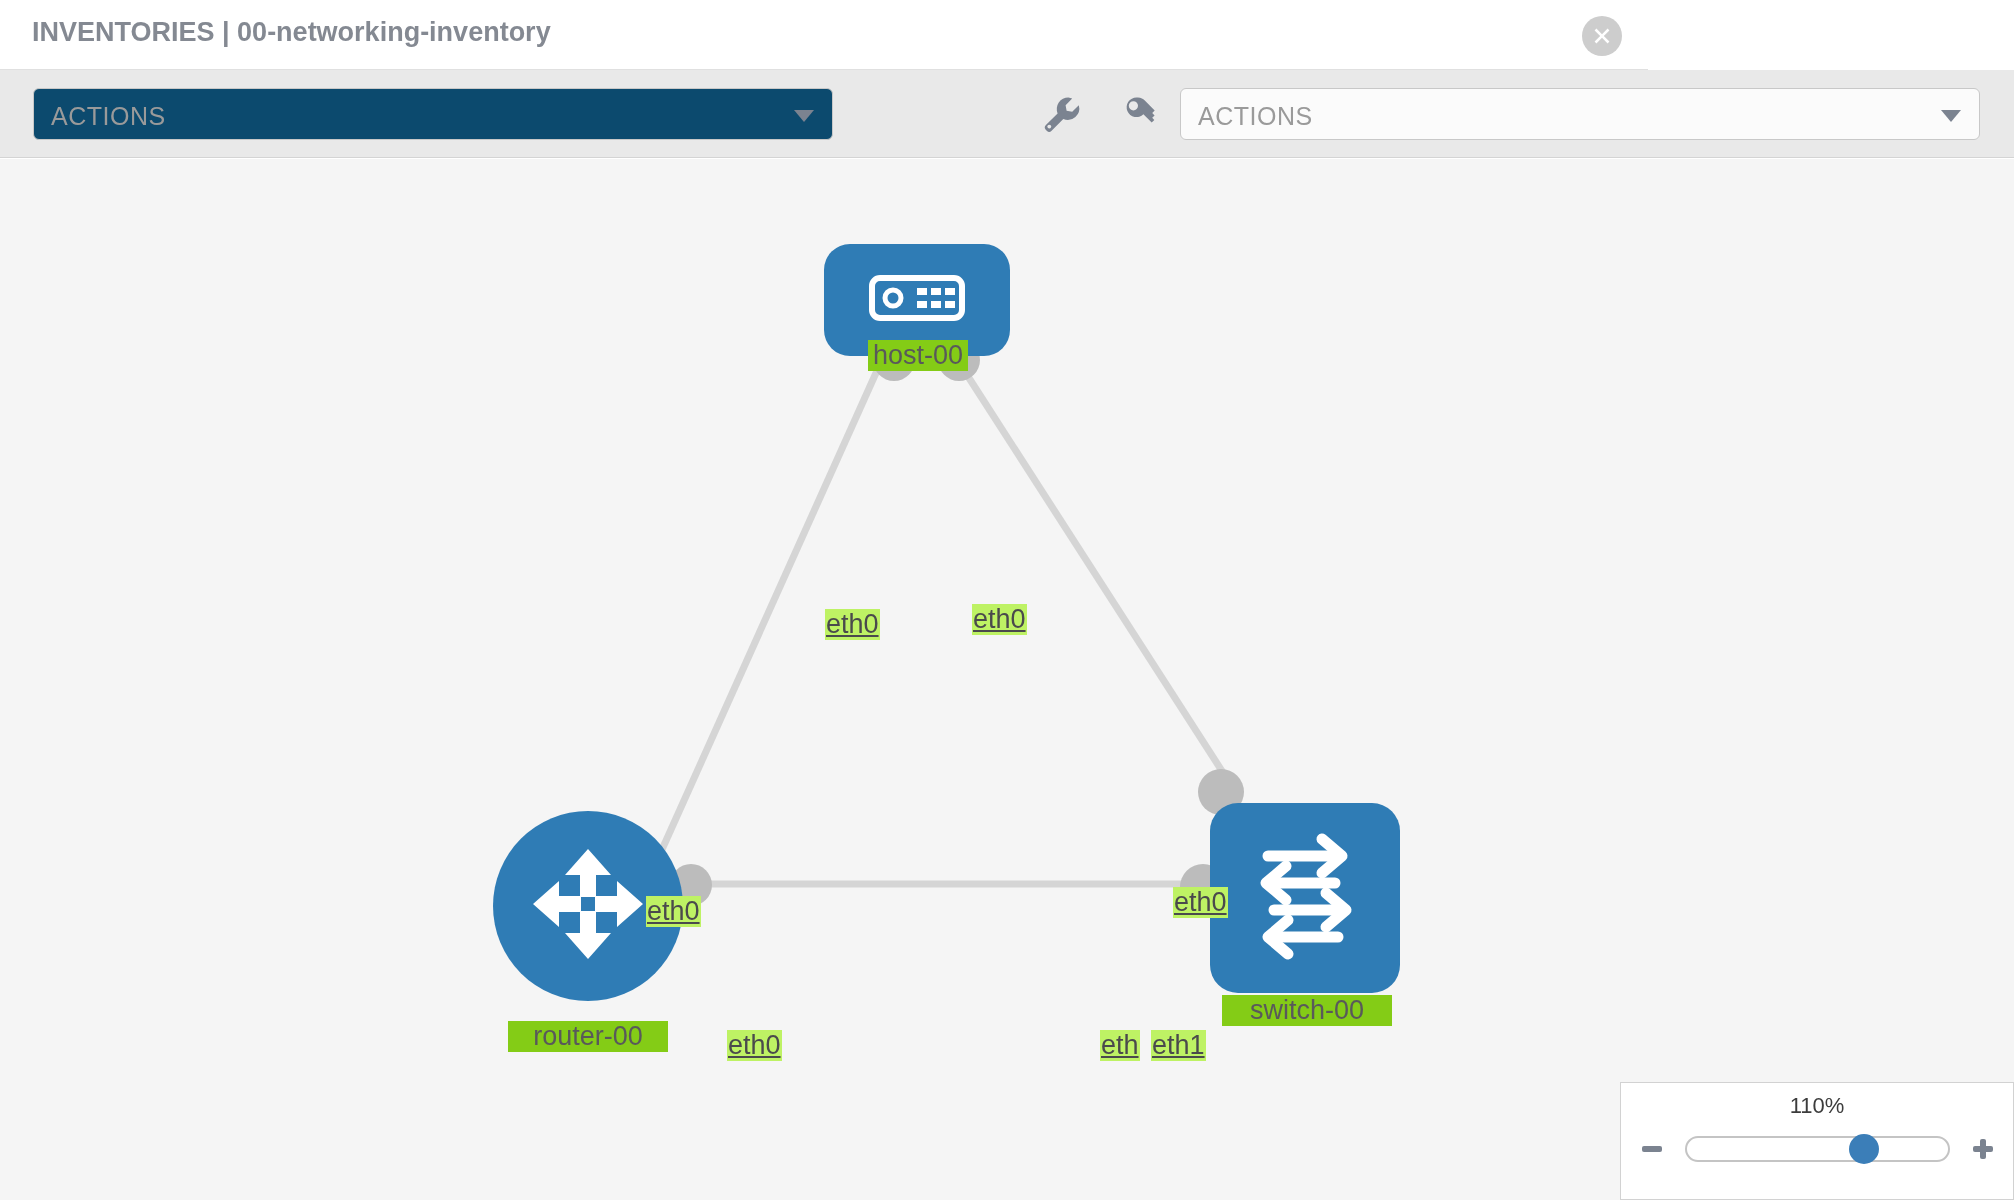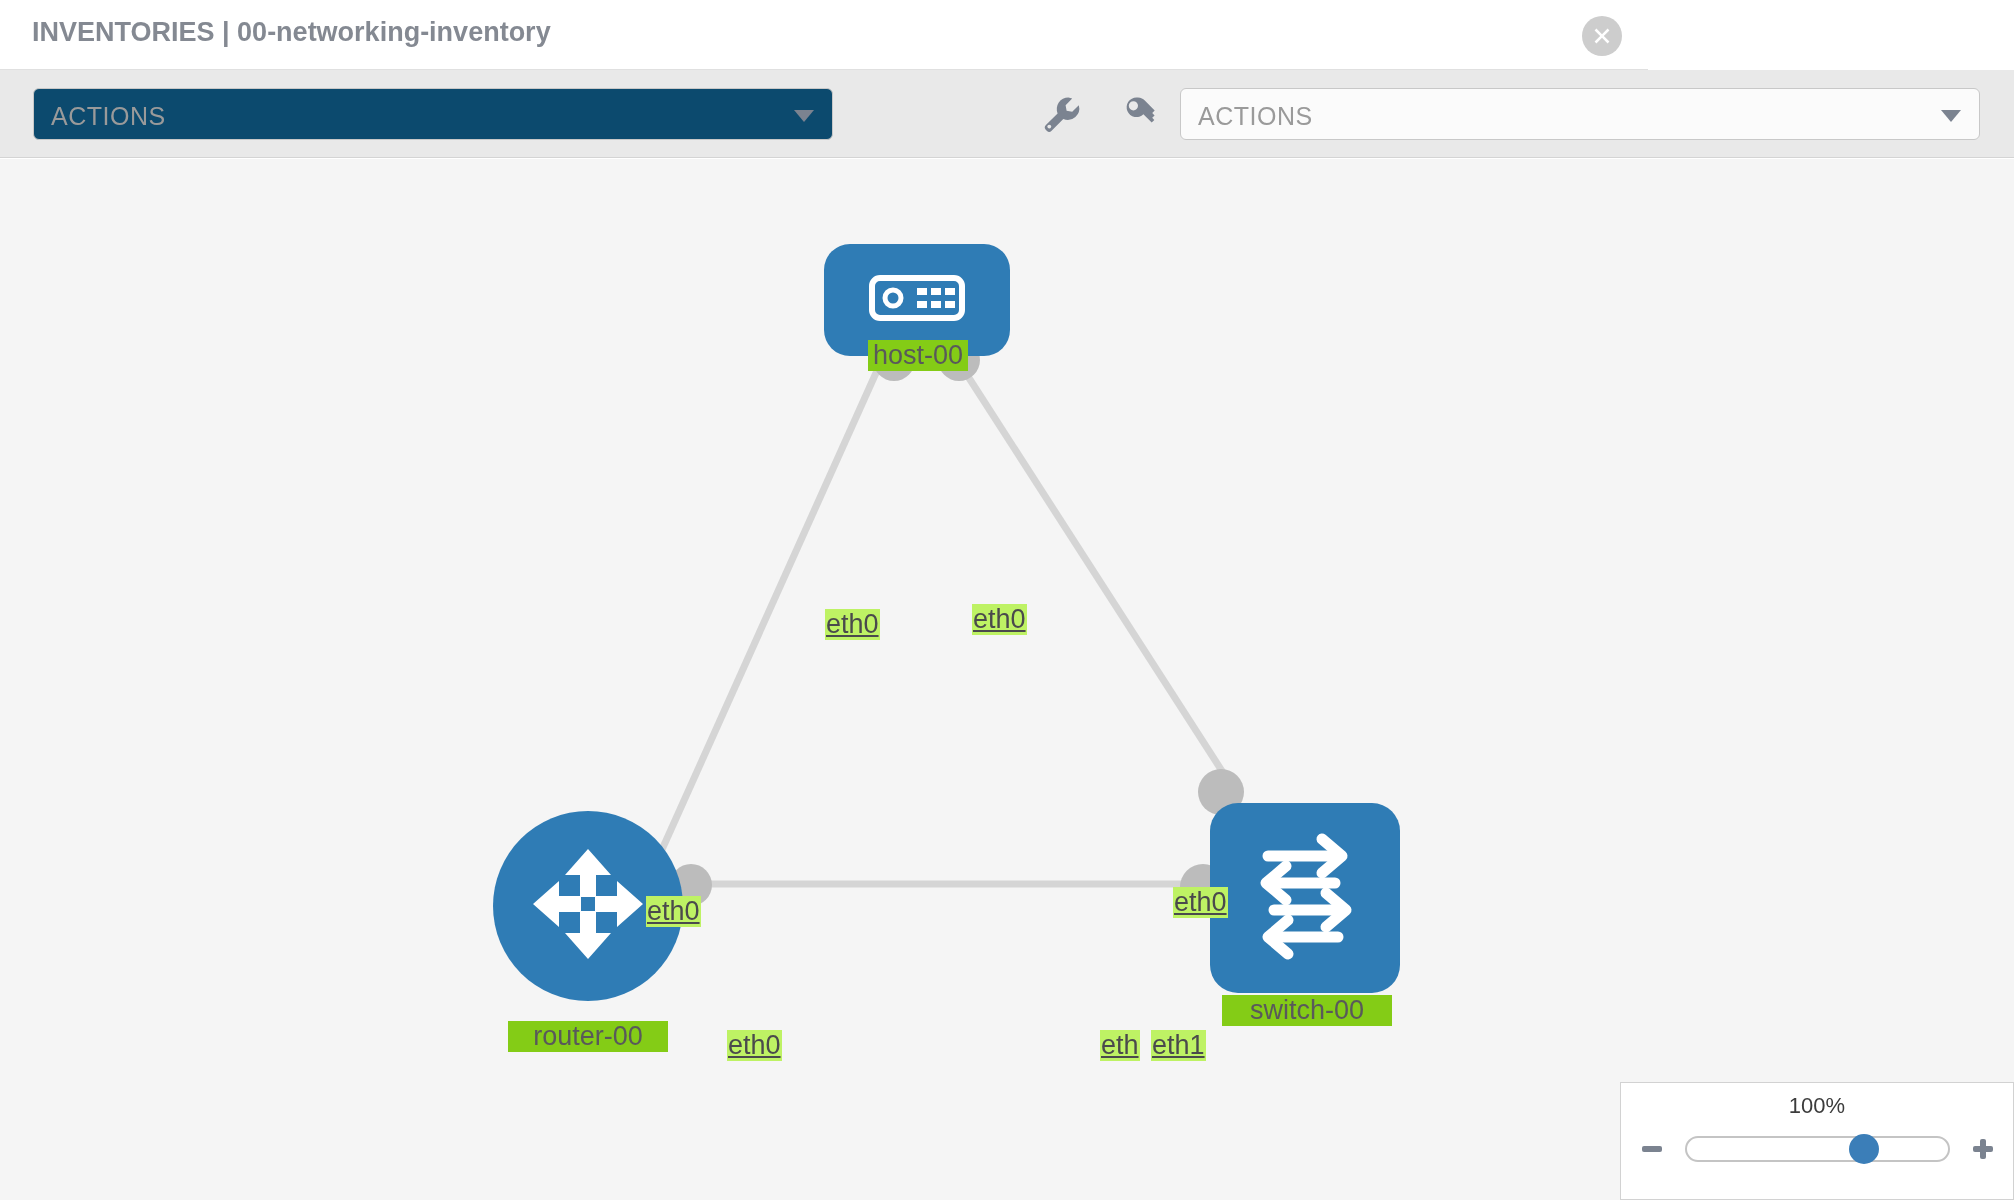--- a/index.html
+++ b/index.html
@@ -280,21 +280,21 @@
   <div class="iface-label" style="left:972px; top:445px;">eth0</div>
   <div class="iface-label" style="left:646px; top:737px;">eth0</div>
   <div class="iface-label" style="left:1173px; top:728px;">eth0</div>
   <div class="iface-label" style="left:727px; top:871px;">eth0</div>
   <div class="iface-label" style="left:1100px; top:871px;">eth</div>
   <div class="iface-label" style="left:1119px; top:871px;margin-left:32px;">eth1</div>
 
 </div>
 
 <div class="zoom-panel">
-  <div class="zoom-value">100%</div>
+  <div class="zoom-value">110%</div>
   <div class="zoom-row">
     <span class="zoom-btn">
       <svg width="26" height="26" viewBox="0 0 26 26">
         <rect x="3" y="10" width="20" height="6" rx="2" fill="#7b8390"></rect>
       </svg>
     </span>
     <div class="zoom-track">
       <div class="zoom-thumb" style="left:68%;"></div>
     </div>
     <span class="zoom-btn">

